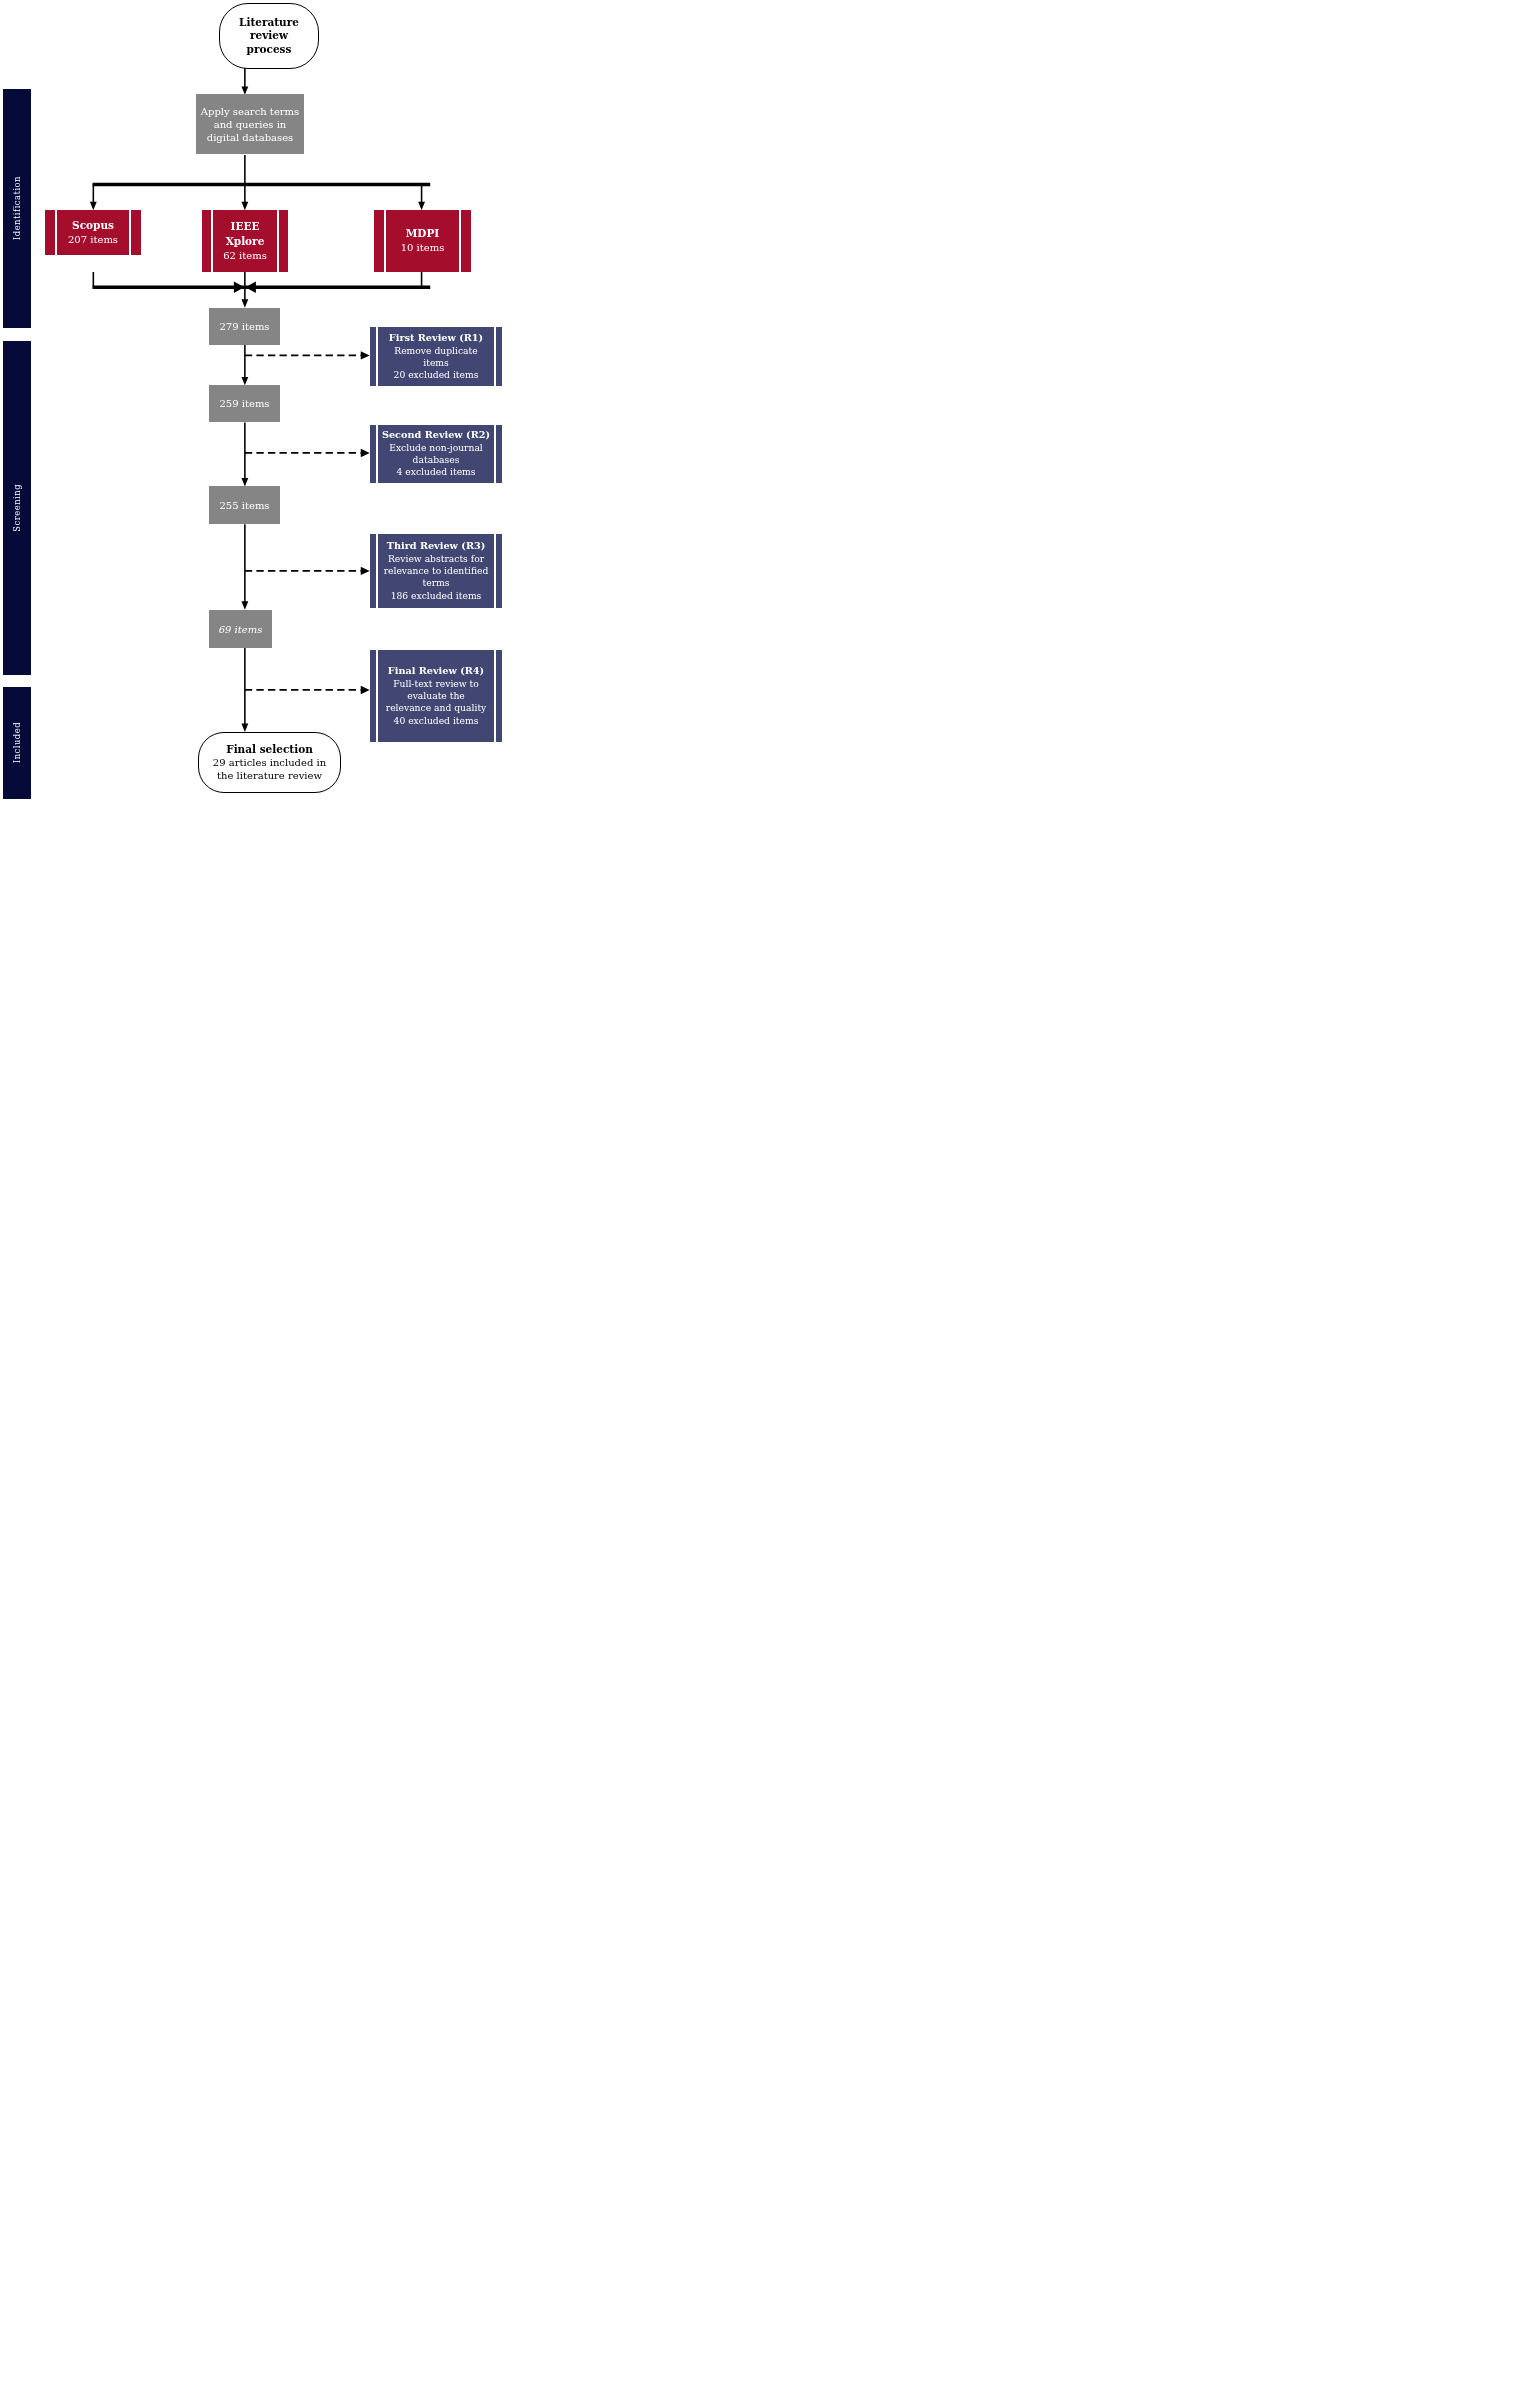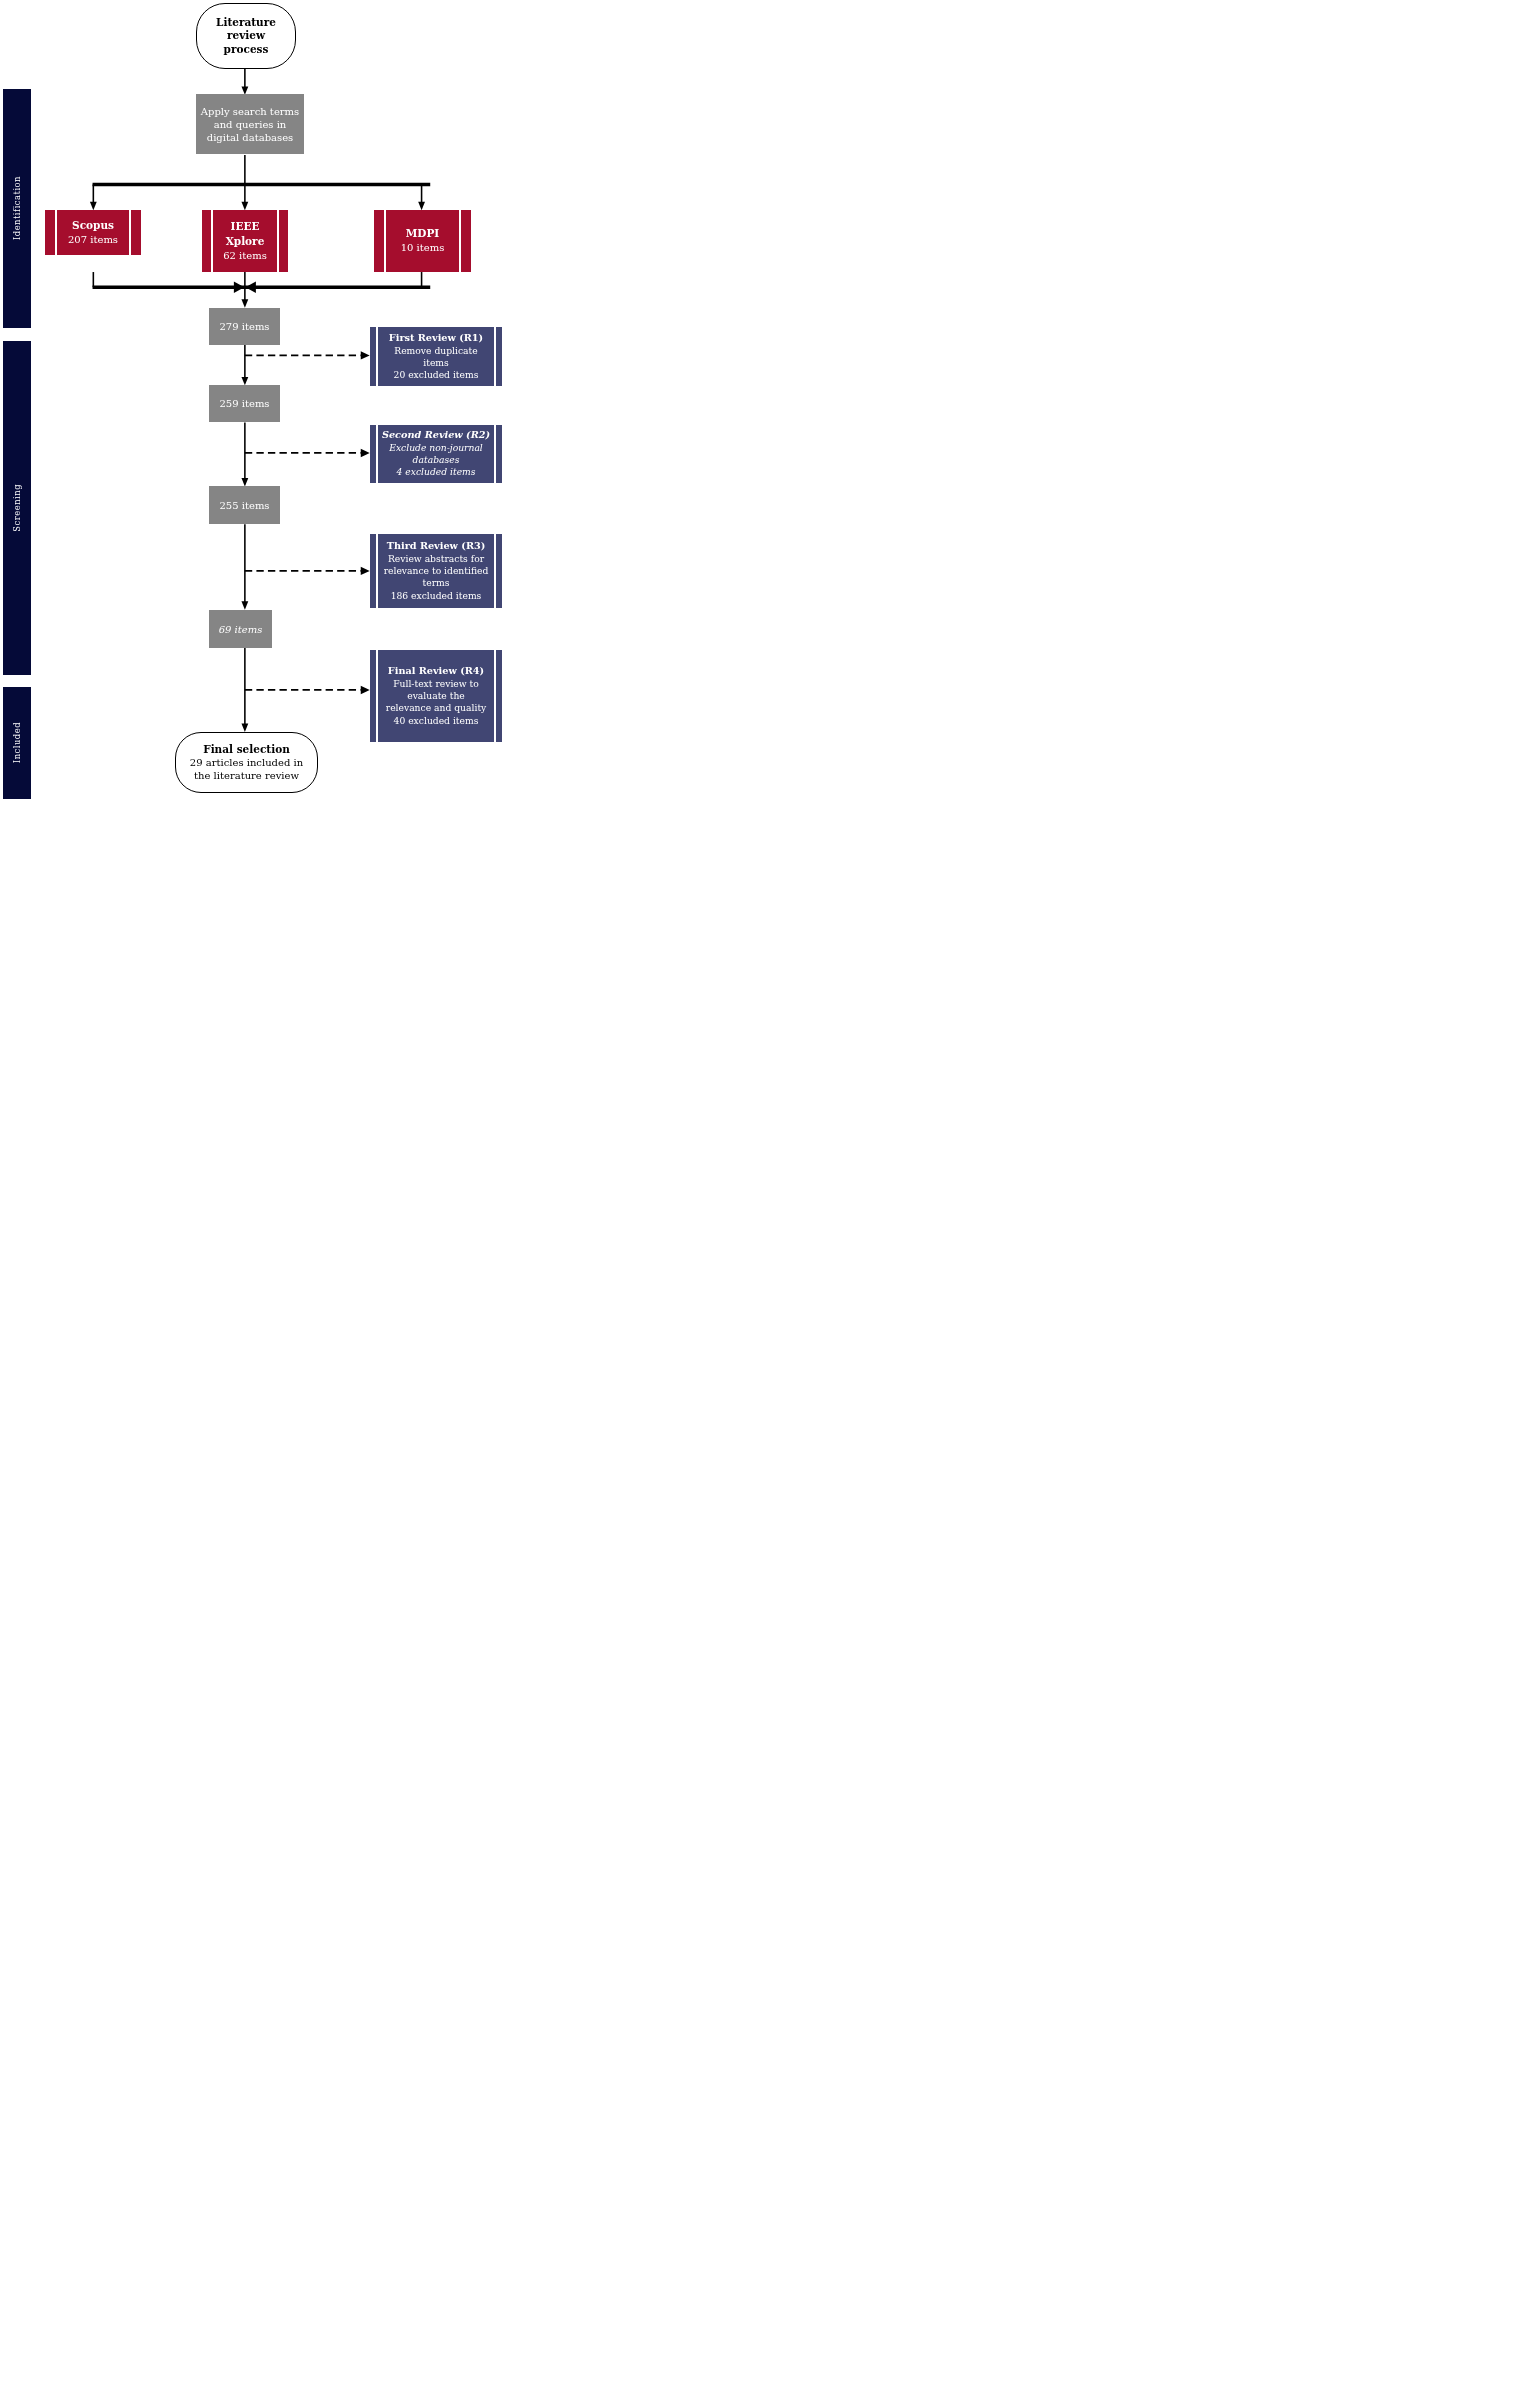--- a/index.html
+++ b/index.html
@@ -4,21 +4,21 @@
 <style>
   html,body{margin:0;padding:0;background:#fff;}
   .canvas{
     position:relative; width:506px; height:801px; background:#fff;
     font-family:"DejaVu Serif","Liberation Serif",serif; color:#000;
     overflow:hidden;
   }
   .connectors{position:absolute;left:0;top:0;width:506px;height:801px;}
   .node{position:absolute; display:flex; flex-direction:column;
         align-items:center; justify-content:center; text-align:center;}
-  .terminal{background:#fff; border:1.8px solid #000; font-size:10.5px; line-height:1.3;}
+  .terminal{background:#fff; border:1.8px solid #000; font-size:10.5px; line-height:1.3;margin-left:23px;}
   .terminal .t-title{font-weight:bold;}
   .graybox{background:#858585; color:#fff; font-size:10px; line-height:1.3;}
   .predef{position:absolute; display:flex;}
   .strip{background:inherit;}
   .predef-red .strip{background:#A50D2D;}
   .predef-slate .strip{background:#414673;}
   .predef-main{flex:1; display:flex; flex-direction:column; align-items:center;
                justify-content:center; text-align:center; color:#fff;}
   .predef-red .predef-main{background:#A50D2D; font-size:10px; line-height:1.45;}
   .predef-red .src-name{font-weight:bold; font-size:10.5px;}
@@ -153,21 +153,21 @@
     <div class="gap"></div>
     <div class="predef-main">
       <div class="rv-title">First Review (R1)</div>
       <div>Remove duplicate items</div>
       <div>20 excluded items</div>
     </div>
     <div class="gap"></div>
     <div class="strip" style="width:6.3px;"></div>
   </div>
 
-  <div class="predef predef-slate" style="left:370px;top:425px;width:132px;height:58px;font-style:italic;">
+  <div class="predef predef-slate" style="left:370px;top:425px;width:132px;height:58px;">
     <div class="strip" style="width:6.3px;"></div>
     <div class="gap"></div>
     <div class="predef-main">
       <div class="rv-title">Second Review (R2)</div>
       <div>Exclude non-journal databases</div>
       <div>4 excluded items</div>
     </div>
     <div class="gap"></div>
     <div class="strip" style="width:6.3px;"></div>
   </div>

